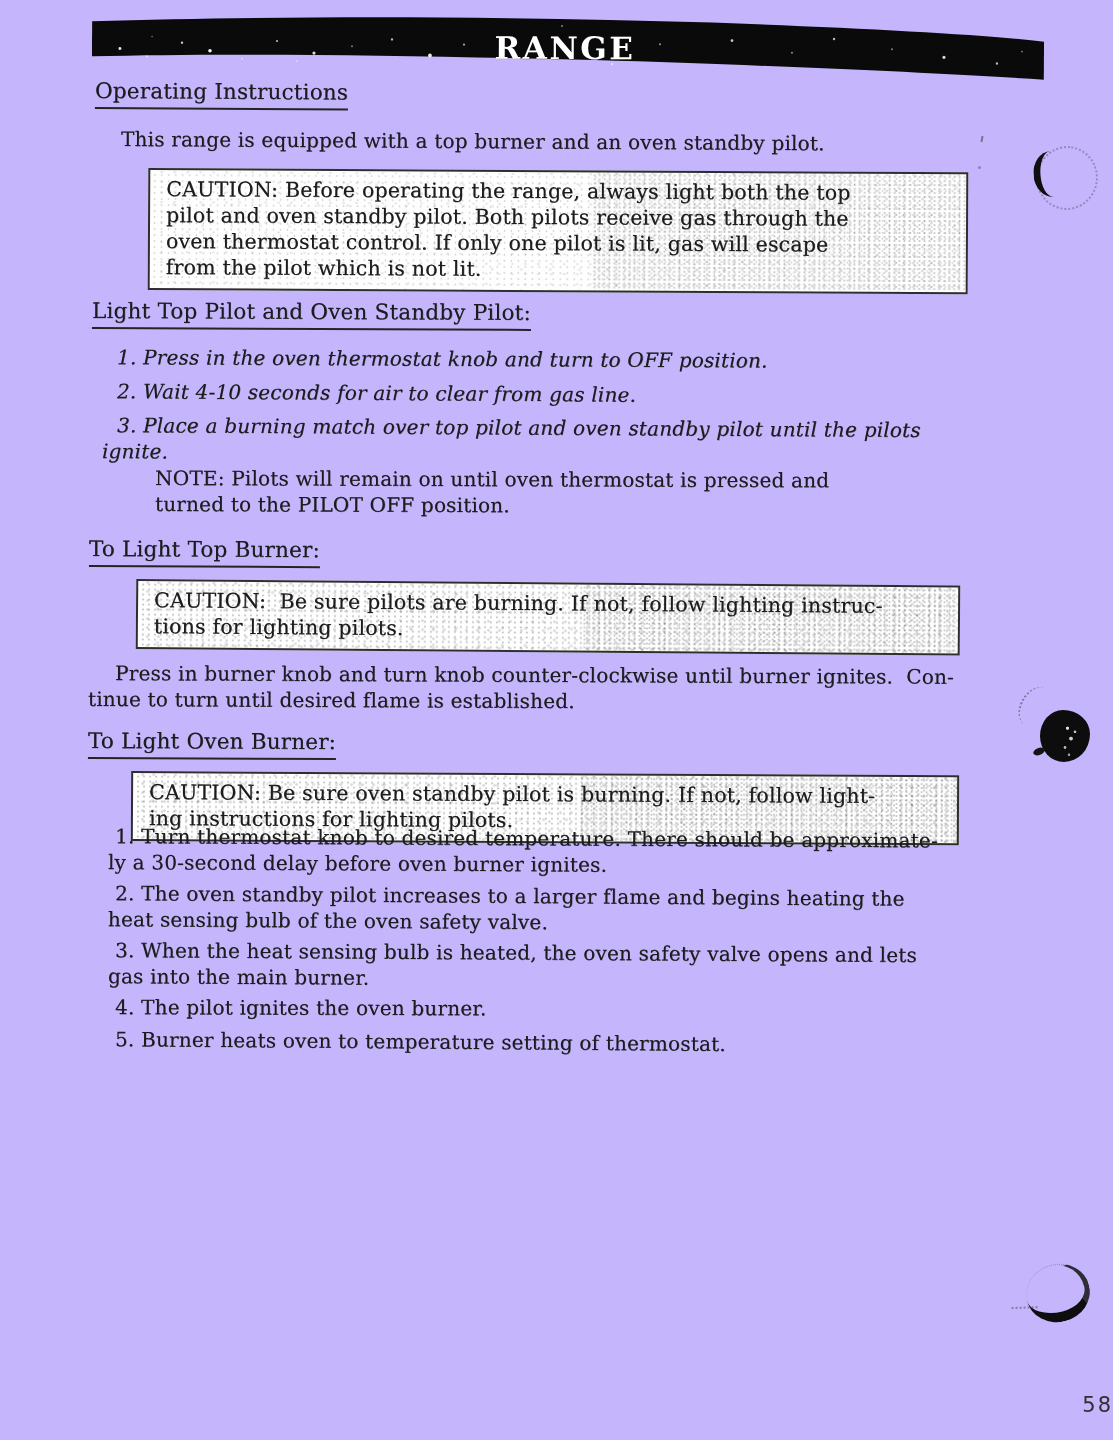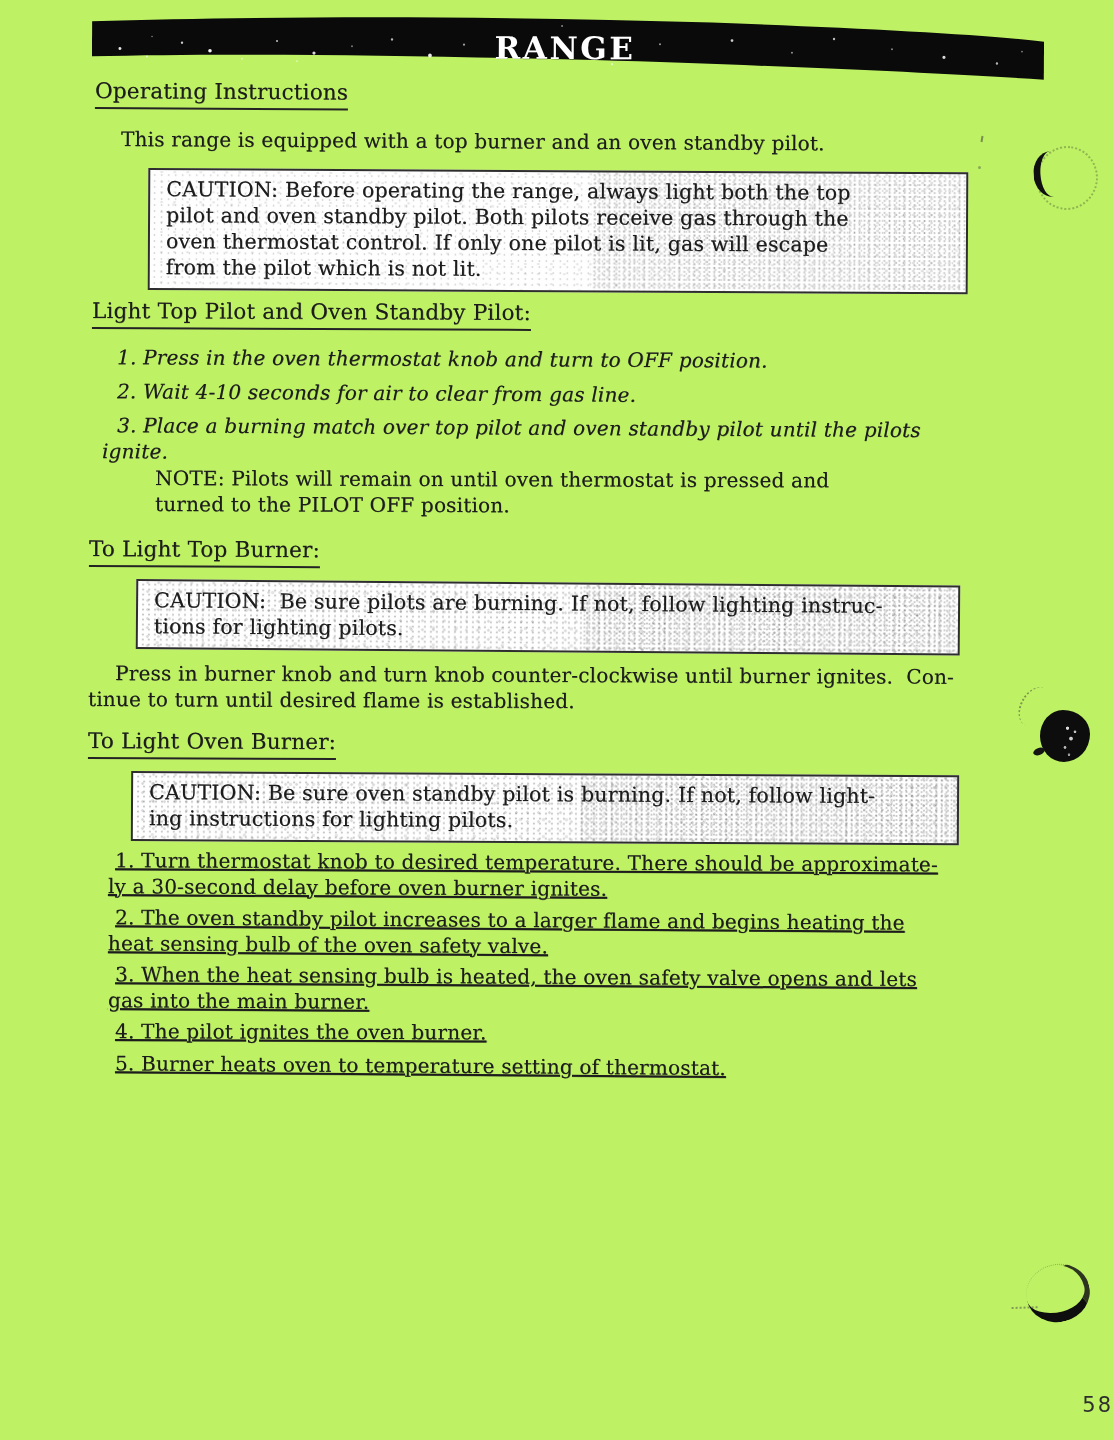--- a/index.html
+++ b/index.html
@@ -3,21 +3,21 @@
 <meta charset="utf-8">
 <style>
   html,body { margin:0; padding:0; }
   body {
     width:1113px; height:1440px;
     background:#ffffff;
     font-family:"DejaVu Serif", serif;
   }
   .page {
     position:relative; width:1113px; height:1440px;
-    background:#bef264;
+    background:#c4b5fd;
     overflow:hidden;
     color:#1c1c1c;
     font-size:20px; line-height:26px;
     letter-spacing:0.2px;
     text-shadow:0.35px 0.3px 0 rgba(30,30,30,0.55);
   }
 
   
   .banner { position:absolute; left:92px; top:14px; width:952px; height:66px; transform:rotate(0.2deg); }
   .banner svg { display:block; }
@@ -70,21 +70,21 @@
       radial-gradient(circle, rgba(0,0,0,0.20) 0.8px, transparent 1.3px),
       radial-gradient(circle, rgba(0,0,0,0.13) 1px,   transparent 1.7px);
     background-size: 5px 4px, 9px 8px;
     background-position: 1px 1px, 3px 5px;
   }
   .cl { position:relative; z-index:1; }
 
   .list { position:absolute; transform-origin:left center; }
   .listA { left:90px; top:344px; width:950px; line-height:26px;font-style:italic; }
   .listA .step { margin-bottom:8px; }
-  .listB { left:88px; top:848px; width:960px; line-height:25.5px;text-decoration:underline; }
+  .listB { left:88px; top:824px; width:960px; line-height:25.5px; }
   .listB .step { margin-bottom:6px; }
   .step { transform-origin:left center; }
   .step:nth-child(1) { transform:rotate(0.3deg); }
   .step:nth-child(2) { transform:rotate(0.4deg); }
   .step:nth-child(3) { transform:rotate(0.35deg); }
   .step:nth-child(4) { transform:rotate(0.2deg); }
   .step:nth-child(5) { transform:rotate(0.45deg); }
   .l1 { margin-left:27px; }
   .listA .l2 { margin-left:12px; }
   .listB .l2 { margin-left:20px; }

